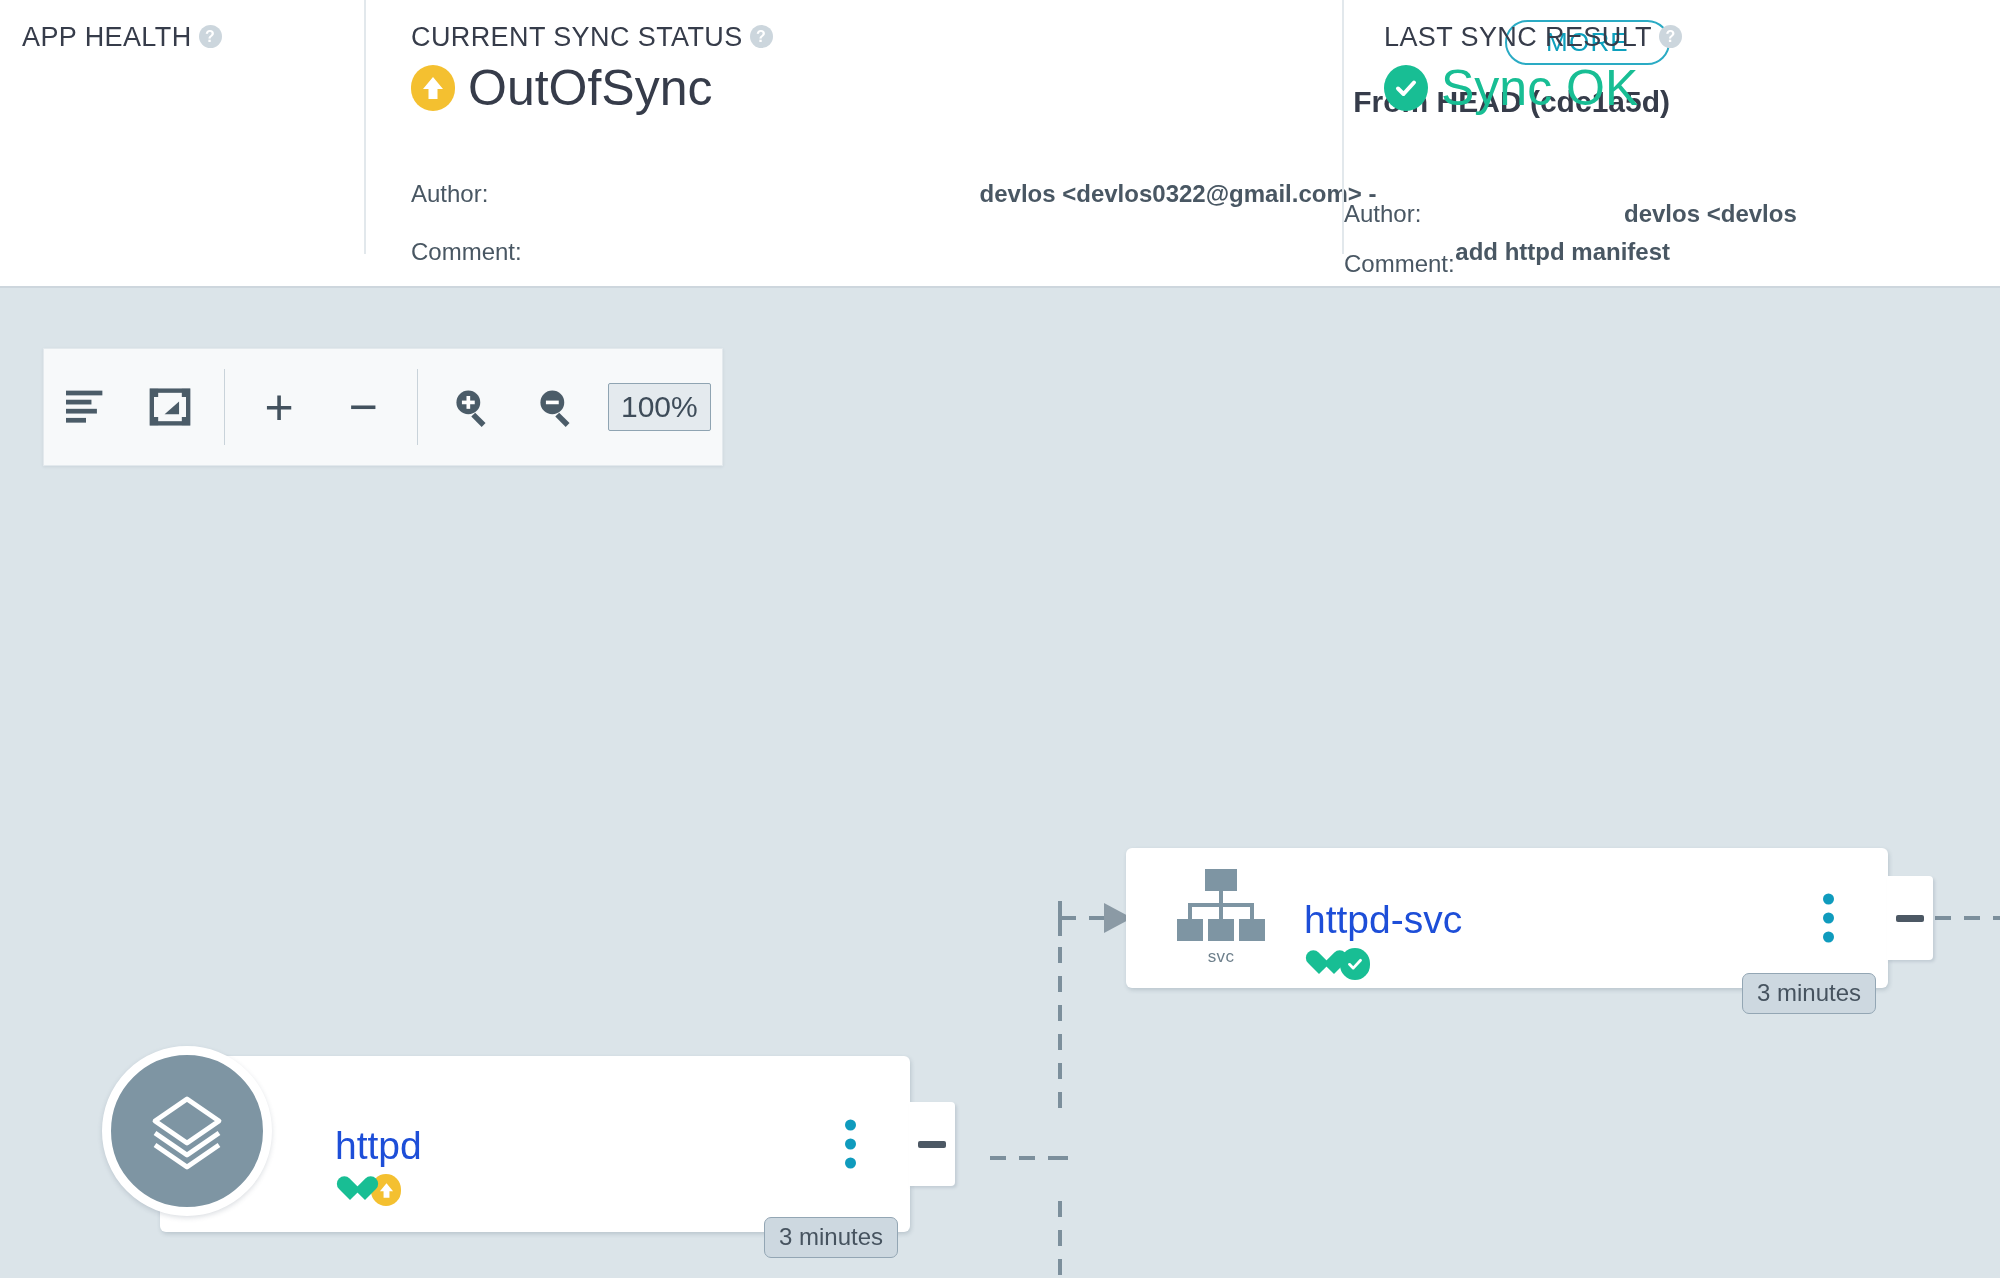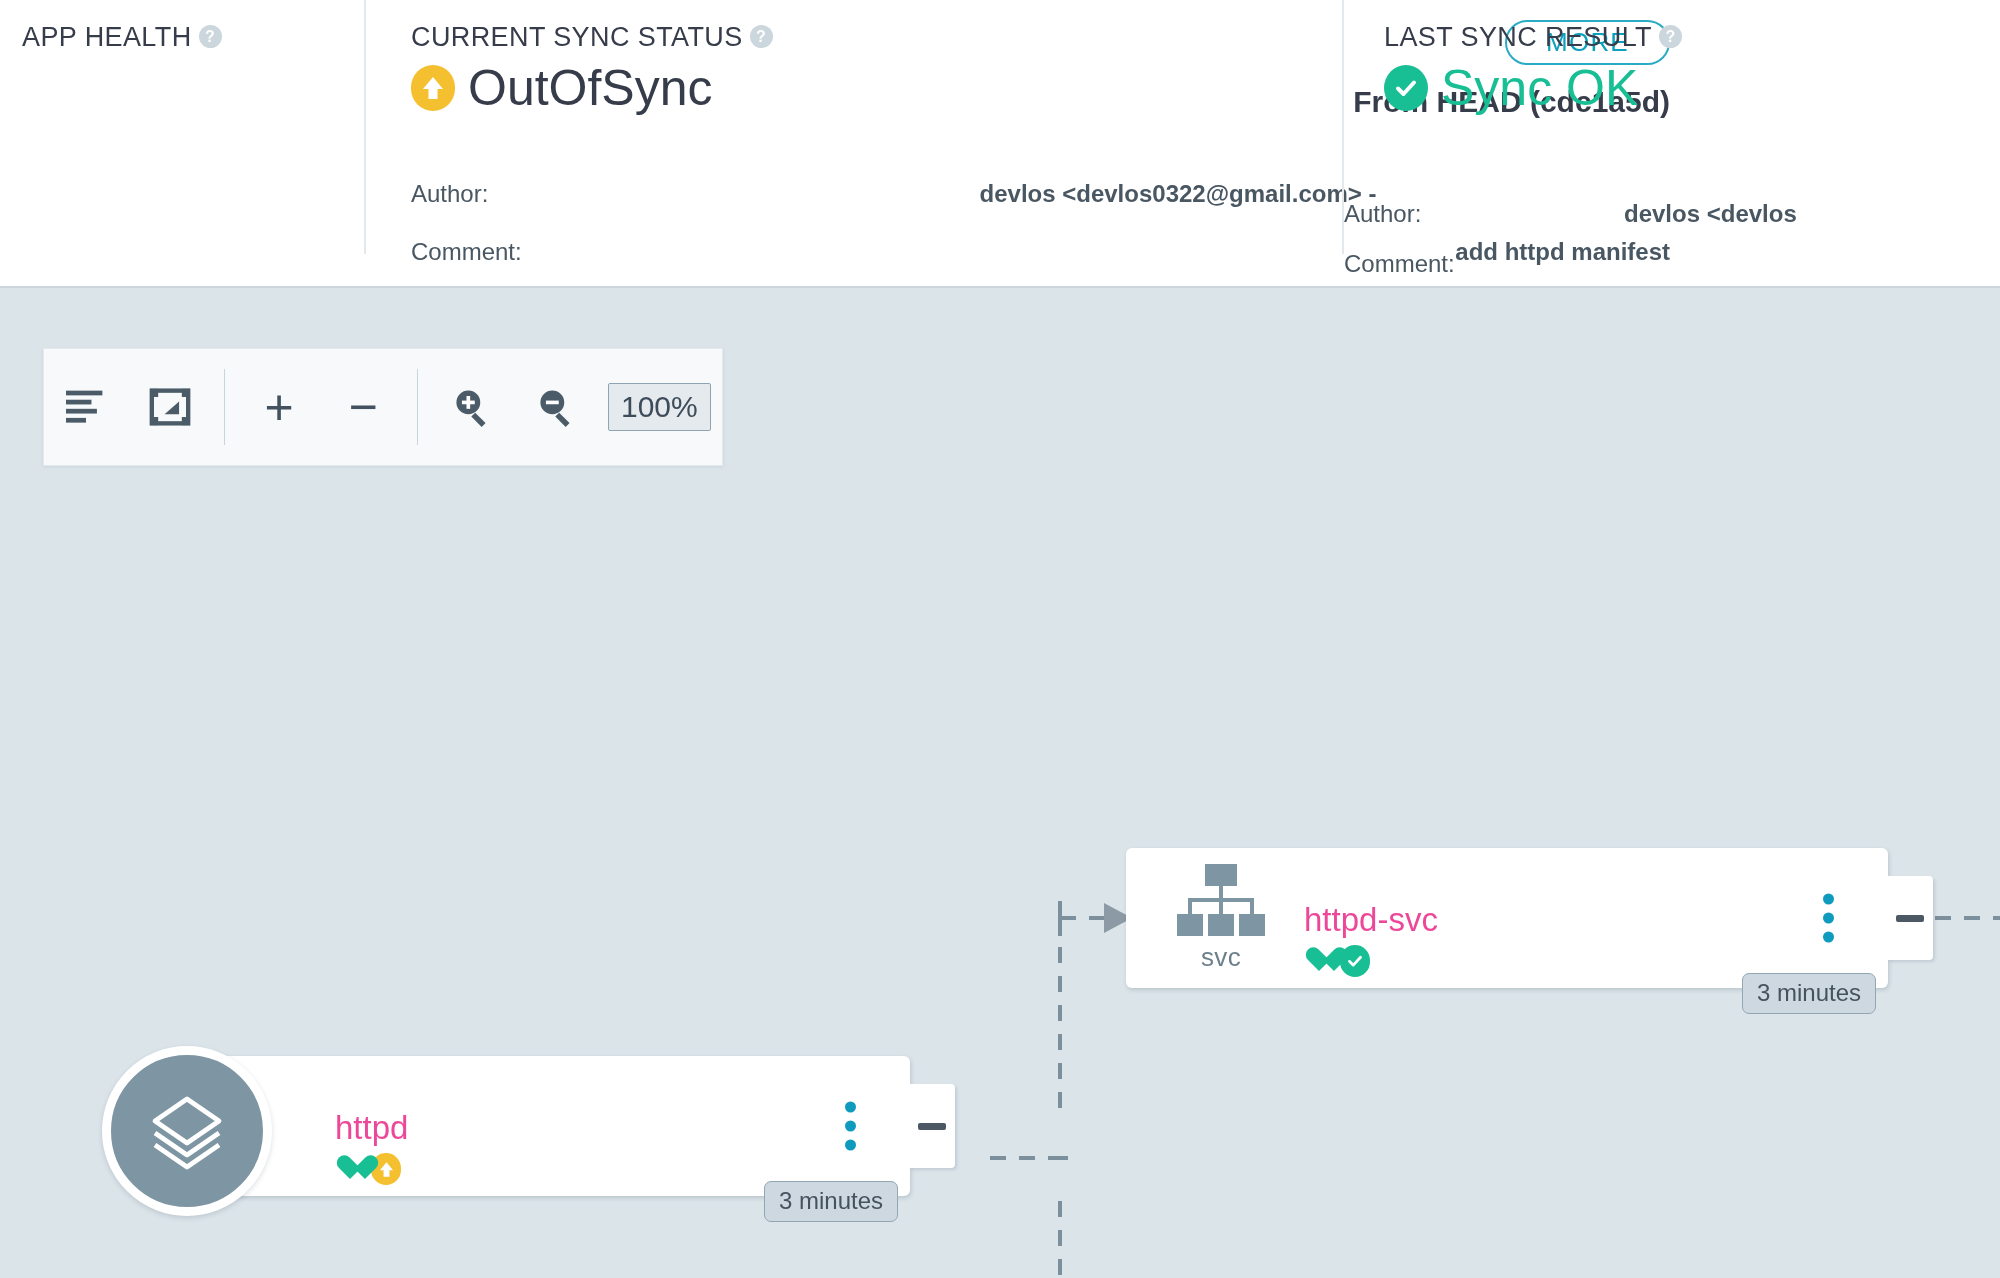--- a/index.html
+++ b/index.html
@@ -131,27 +131,27 @@
     border-radius: 6px;
     box-shadow: 1px 2px 4px rgba(70,90,110,0.22);
   }
   .node-icon-wrap {
     position: absolute; left: 40px; top: 0; bottom: 0;
     width: 110px;
     display: flex; flex-direction: column;
     align-items: center; justify-content: center; gap: 2px;
   }
   .node-kind {
-    font-size: 26px; color: #6d7f8b; letter-spacing: 0.3px;
+    font-size: 17px; color: #6d7f8b; letter-spacing: 0.3px;
   }
   .node-body {
     position: absolute; left: 178px; top: 0; bottom: 0;
     display: flex; flex-direction: column; justify-content: center; gap: 6px;
   }
-  .node-title { font-size: 33px; color: #ec4899; white-space: nowrap; margin-top: 42px; }
+  .node-title { font-size: 39px; color: #1d4ed8; white-space: nowrap; margin-top: 42px; }
   .node-status { display: flex; align-items: center; gap: 6px; }
 
   .kebab {
     position: absolute; right: 54px; top: 50%;
     transform: translateY(-50%);
     display: flex; flex-direction: column; gap: 8px;
     cursor: pointer;
   }
   .kebab i { display:block; width: 11px; height: 11px; border-radius: 50%; background: #0f9bbd; }
 
@@ -299,21 +299,21 @@
       <path d="M1060 1102 L1060 1136"></path>
       <path d="M1052 870 L1068 870"></path>
     </g>
 
     <g fill="#8b9aa5">
       <path d="M1104 615 L1132 630 L1104 645 Z"></path>
       <path d="M1104 1105 L1132 1120 L1104 1135 Z"></path>
     </g>
   </svg>
 
-  <div class="node" id="node-app" style="left:160px; top:768px; width:750px; height:140px;">
+  <div class="node" id="node-app" style="left:160px; top:768px; width:750px; height:176px;">
     <div class="node-body" style="left:175px;">
       <div class="node-title">httpd</div>
       <div class="node-status">
         <span class="heart sm"></span>
         <span class="badge-circle amber sm">
           <svg width="17" height="19" viewBox="0 0 26 28">
             <path d="M13 3 L23 15 L17.5 15 L17.5 25 L8.5 25 L8.5 15 L3 15 Z" fill="#ffffff"></path>
           </svg>
         </span>
       </div>

